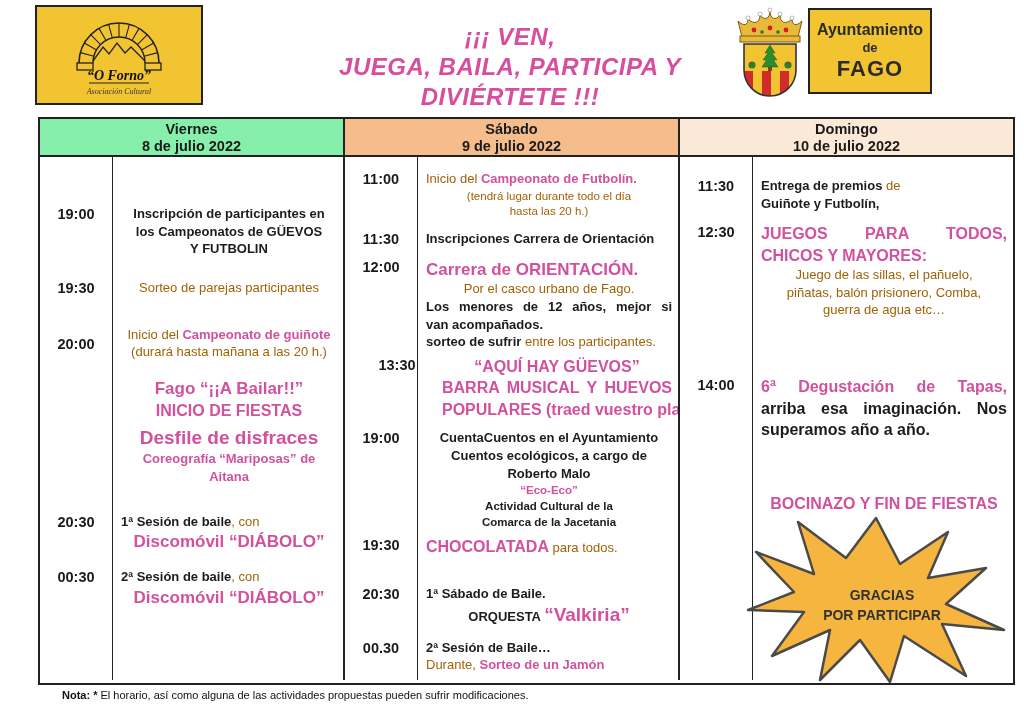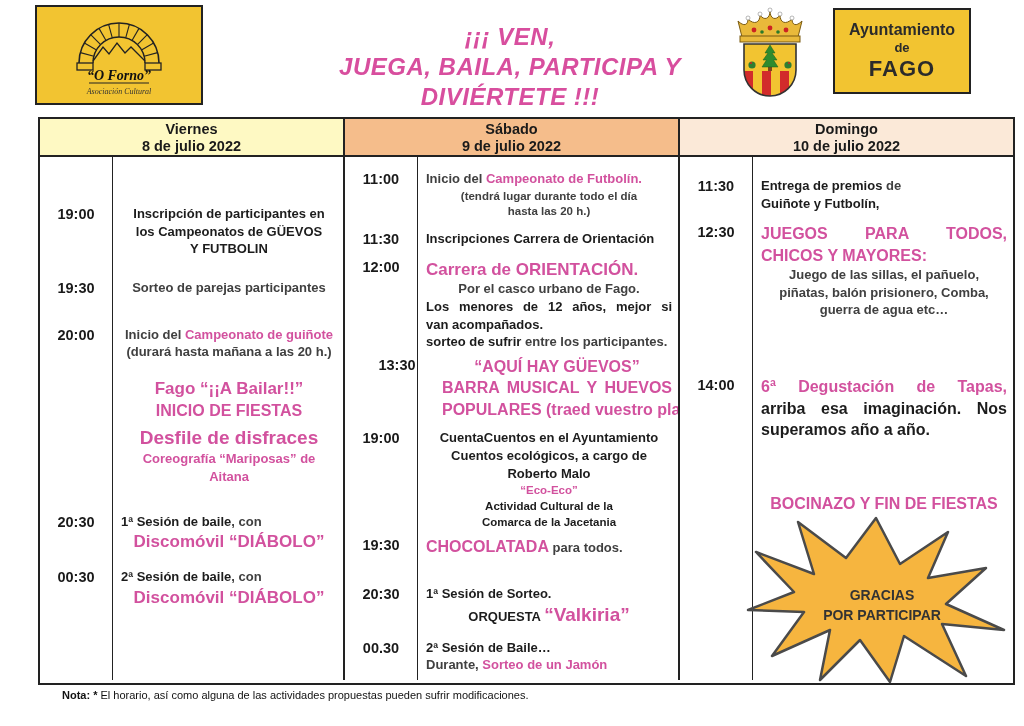--- a/index.html
+++ b/index.html
@@ -4,21 +4,21 @@
 <style>
   html,body{margin:0;padding:0;background:#fff;}
   body{width:1024px;height:726px;position:relative;font-family:"Liberation Sans",sans-serif;overflow:hidden;}
 
   
   .logo-box{position:absolute;left:35px;top:5px;width:168px;height:100px;background:#F2C431;
     border:2px solid #222;box-sizing:border-box;text-align:center;}
   .title-block{position:absolute;left:292px;top:22px;width:436px;text-align:center;
     color:#D84E9E;font-weight:bold;font-style:italic;font-size:24px;line-height:30px;letter-spacing:.5px;}
   .shield-box{position:absolute;left:714px;top:3px;width:112px;height:102px;}
-  .ayto-box{position:absolute;left:833px;top:8px;width:138px;height:86px;background:#F2C431;
+  .ayto-box{position:absolute;left:808px;top:8px;width:124px;height:86px;background:#F2C431;
     border:2px solid #222;box-sizing:border-box;text-align:center;color:#2b2b2b;font-weight:bold;
     display:flex;flex-direction:column;justify-content:center;gap:1px;}
   .ayto-box .l1{font-size:16px;}
   .ayto-box .l2{font-size:13px;}
   .ayto-box .l3{font-size:22px;letter-spacing:1px;}
 
   
   .sched{position:absolute;left:38px;top:117px;width:977px;height:568px;border:2px solid #222;box-sizing:border-box;}
   .hrow,.brow{display:grid;grid-template-columns:303px 335px 335px;}
   .hrow{height:38px;border-bottom:3px solid #222;box-sizing:border-box;}
@@ -33,21 +33,21 @@
   .event .c{flex:1;min-width:0;padding:0 6px 0 9px;color:#222;}
   .line{line-height:1.28;margin:1px 0;}
   .a-c{text-align:center;white-space:nowrap;}
   .a-l{text-align:left;white-space:nowrap;}
   .a-j{text-align:justify;text-align-last:justify;}
   .z-sm{font-size:11.5px;}
   .z-md{font-size:13px;}
   .z-lg{font-size:16px;}
   .z-xl{font-size:17px;}
   .z-xxl{font-size:19px;}
-  .r-n{font-weight:700;color:#404040;}
+  .r-n{font-weight:400;color:#a16207;}
   .r-b{font-weight:700;color:#1c1c1c;}
   .r-p{font-weight:700;color:#D2519E;}
   .r-lg{font-size:16px;}
   .r-xl{font-size:19px;}
 
   
   .star-wrap{position:absolute;left:742px;top:512px;width:268px;height:172px;}
 
   
   .note{position:absolute;left:62px;top:689px;font-size:11px;color:#111;}
@@ -137,21 +137,21 @@
 </div>
 
 <div class="ayto-box">
   <div class="l1">Ayuntamiento</div>
   <div class="l2">de</div>
   <div class="l3">FAGO</div>
 </div>
 
 <div class="sched">
   <div class="hrow">
-      <div class="hcell" style="background: #fef9c3;">
+      <div class="hcell" style="background: #86efac;">
         <div>Viernes</div>
         <div>8 de julio 2022</div>
       </div>
       <div class="hcell bl" style="background: rgb(245, 189, 139);">
         <div>Sábado</div>
         <div>9 de julio 2022</div>
       </div>
       <div class="hcell bl" style="background: rgb(251, 233, 216);">
         <div>Domingo</div>
         <div>10 de julio 2022</div>
@@ -167,21 +167,21 @@
             <div class="line a-c z-md"><span class="r-b">los Campeonatos de GÜEVOS</span></div>
             <div class="line a-c z-md"><span class="r-b">Y FUTBOLIN</span></div>
           </div>
         </div>
         <div class="event" style="margin-top: 20px;">
           <div class="t">19:30</div>
           <div class="c">
             <div class="line a-c z-md"><span class="r-n">Sorteo de parejas participantes</span></div>
           </div>
         </div>
-        <div class="event" style="margin-top: 28px;">
+        <div class="event" style="margin-top: 28px; align-items: center;">
           <div class="t">20:00</div>
           <div class="c">
             <div class="line a-c z-md"><span class="r-n">Inicio del </span><span class="r-p">Campeonato de guiñote</span></div>
             <div class="line a-c z-md"><span class="r-n">(durará hasta mañana a las 20 h.)</span></div>
           </div>
         </div>
         <div class="event" style="margin-top: 15px;">
           <div class="t"></div>
           <div class="c">
             <div class="line a-c z-xl"><span class="r-p">Fago “¡¡A Bailar!!”</span></div>
@@ -253,21 +253,21 @@
         </div>
         <div class="event" style="margin-top: 6px;">
           <div class="t">19:30</div>
           <div class="c">
             <div class="line a-l z-md"><span class="r-p r-lg">CHOCOLATADA</span><span class="r-n"> para todos.</span></div>
           </div>
         </div>
         <div class="event" style="margin-top: 26px;">
           <div class="t">20:30</div>
           <div class="c">
-            <div class="line a-l z-md"><span class="r-b">1ª Sesión de Sorteo.</span></div>
+            <div class="line a-l z-md"><span class="r-b">1ª Sábado de Baile.</span></div>
             <div class="line a-c z-md"><span class="r-b">ORQUESTA </span><span class="r-p r-xl">“Valkiria”</span></div>
           </div>
         </div>
         <div class="event" style="margin-top: 10px;">
           <div class="t">00.30</div>
           <div class="c">
             <div class="line a-l z-md"><span class="r-b">2ª Sesión de Baile…</span></div>
             <div class="line a-l z-md"><span class="r-n">Durante, </span><span class="r-p">Sorteo de un Jamón</span></div>
           </div>
         </div>

